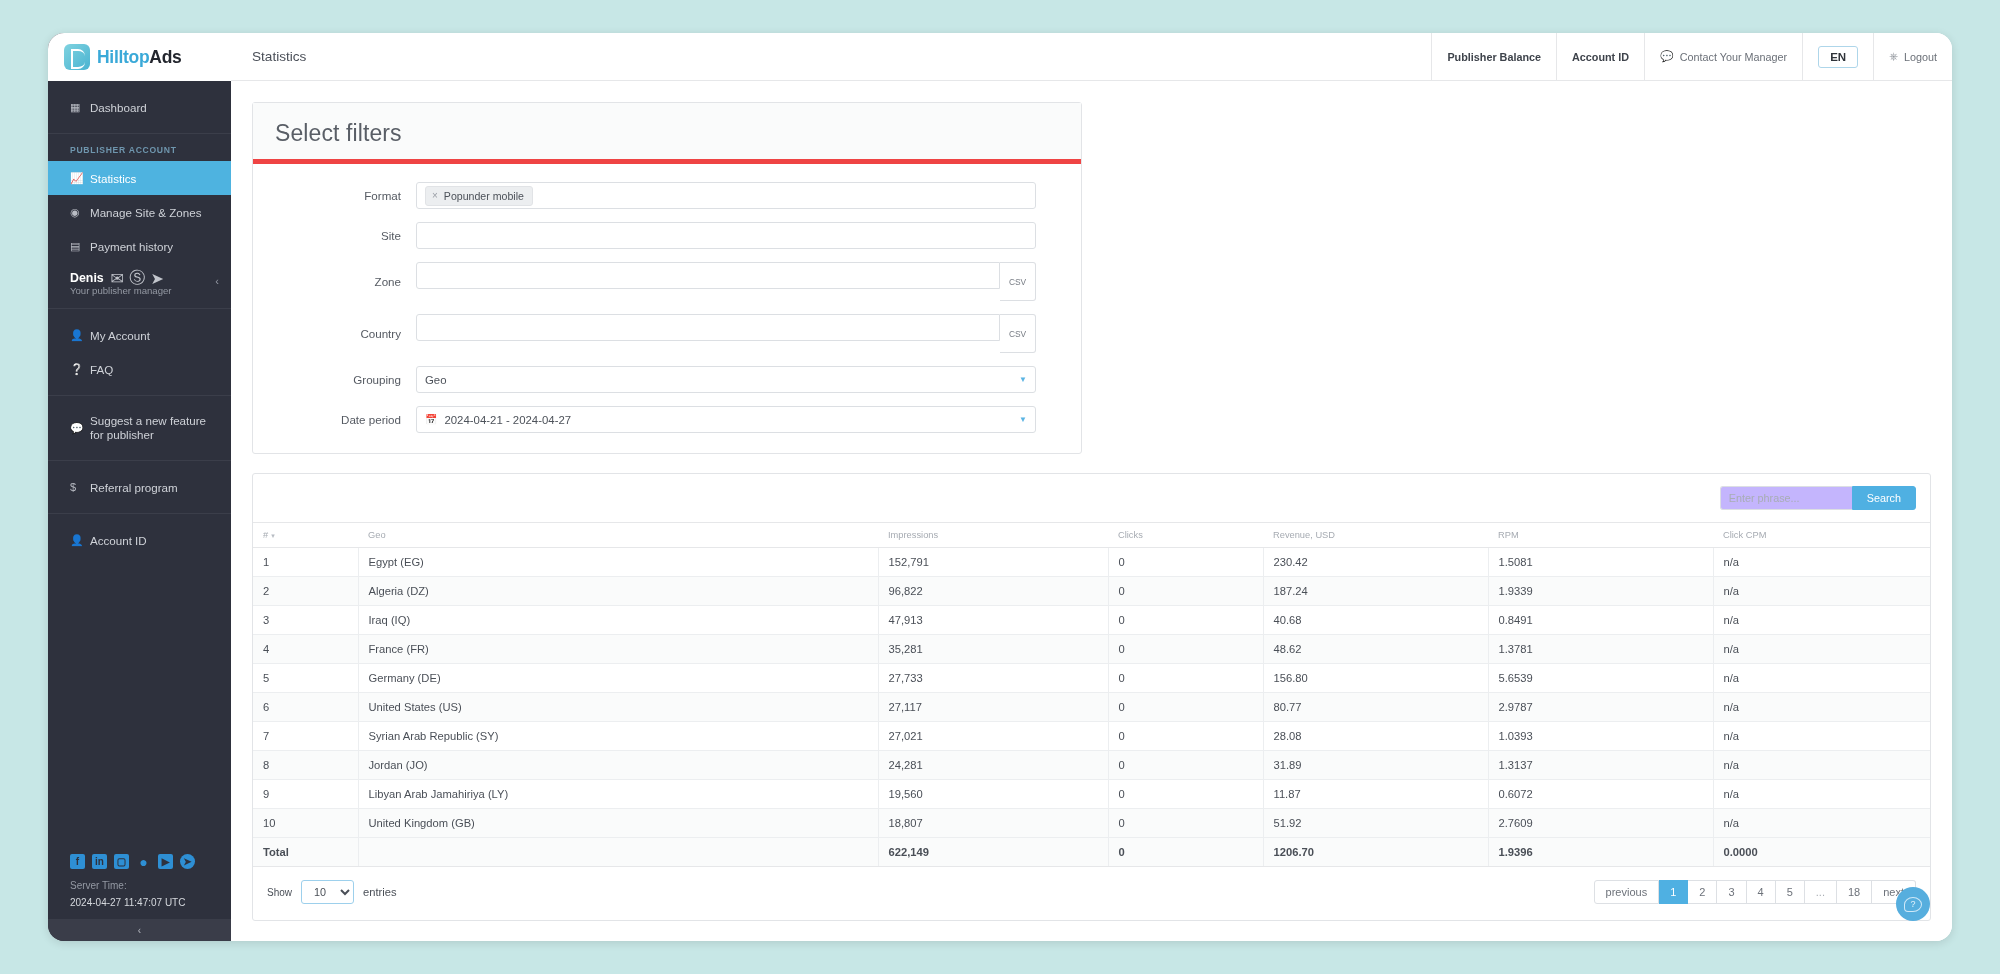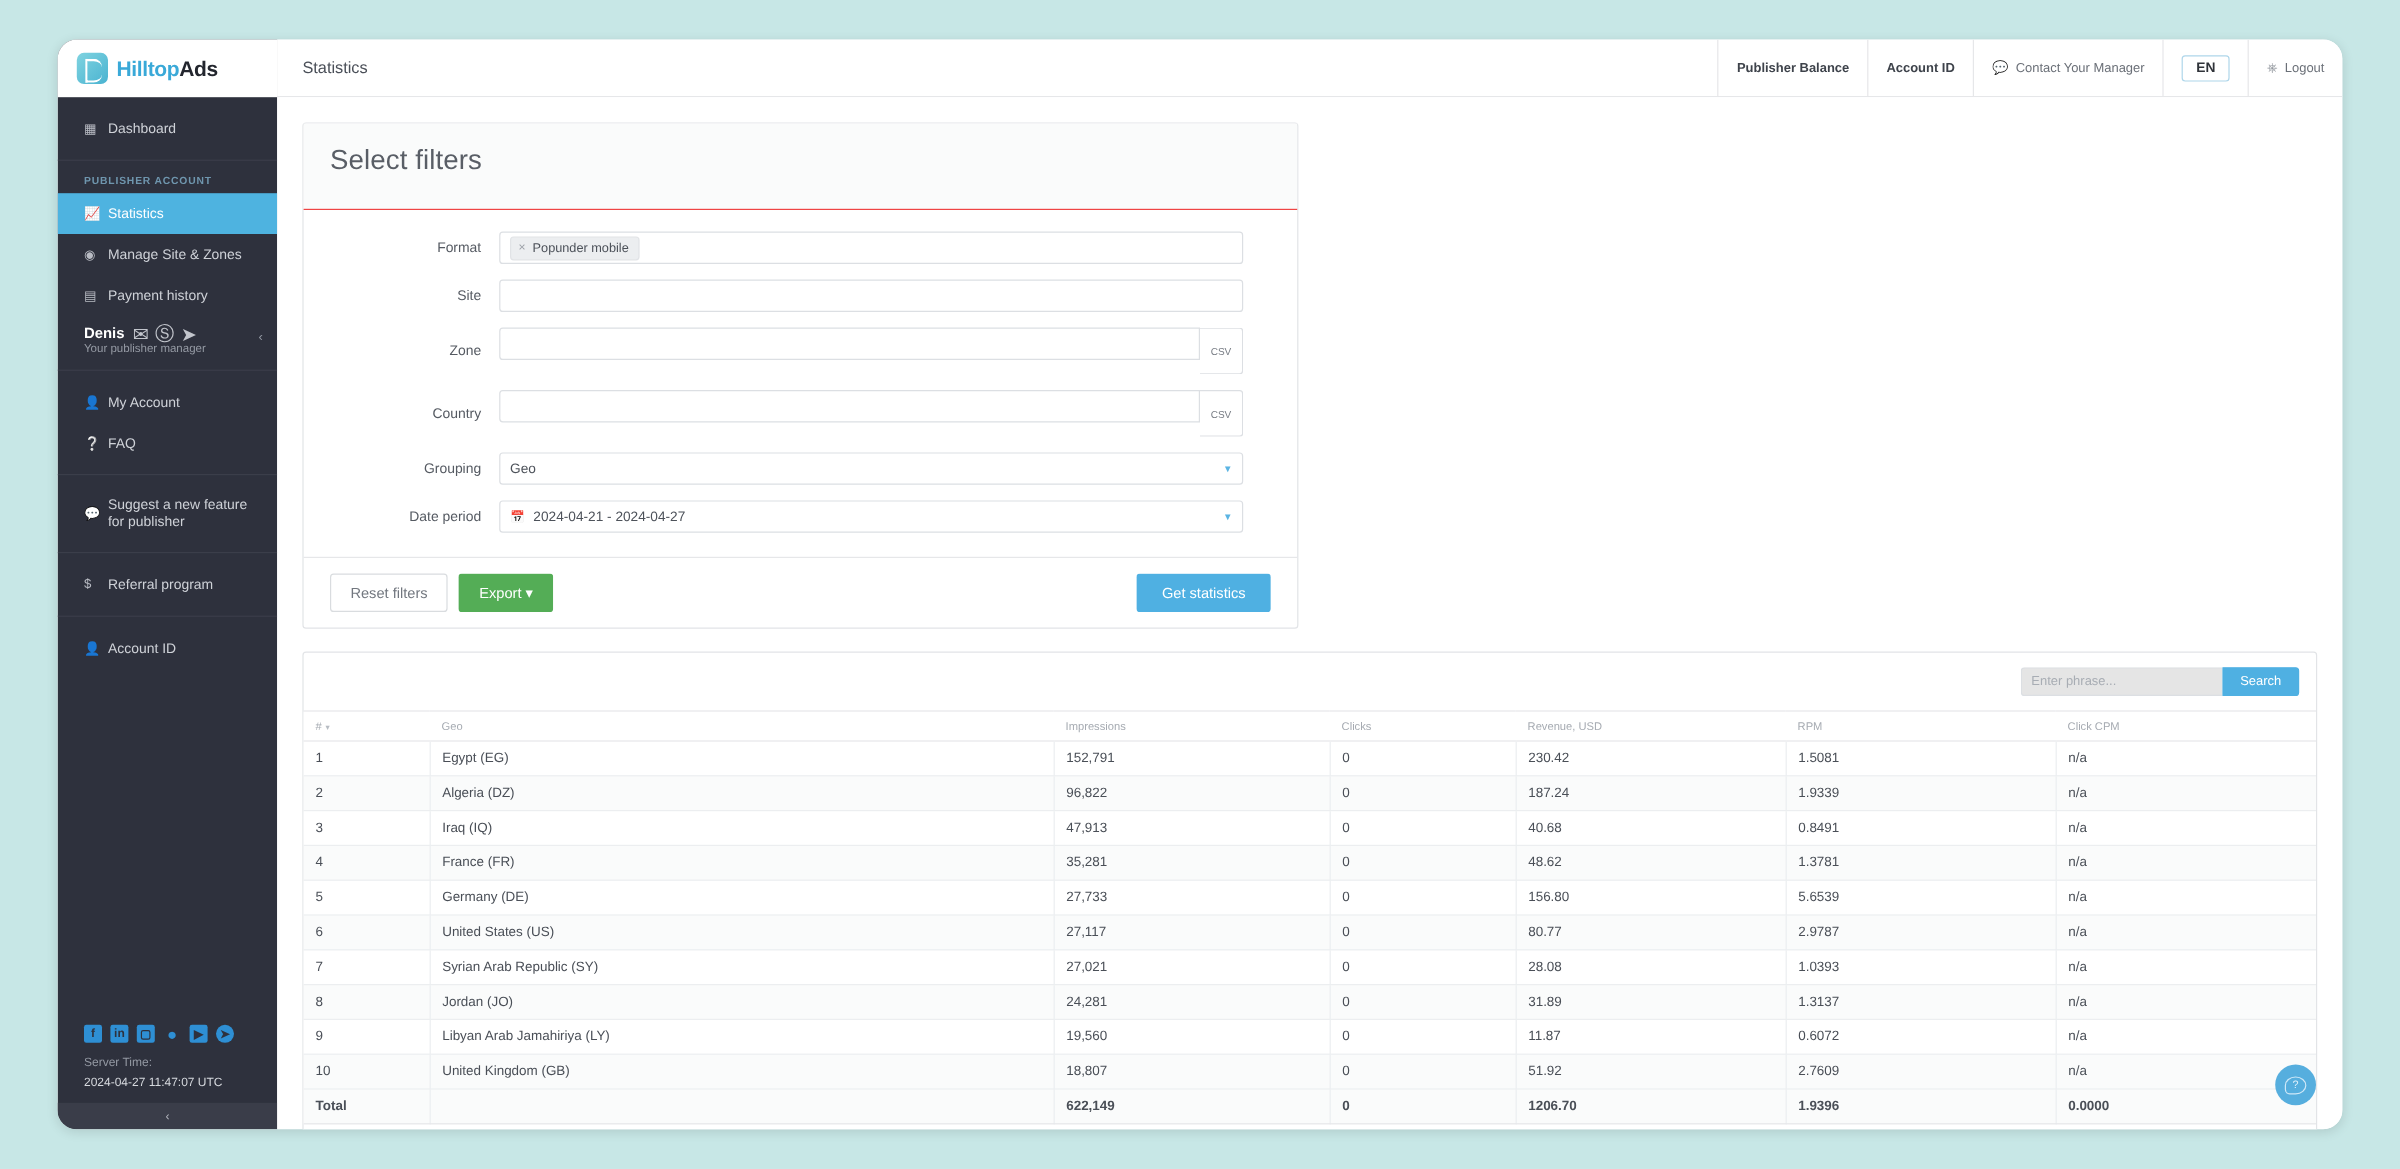--- a/index.html
+++ b/index.html
@@ -173,22 +173,22 @@
     padding: 21px 21px 0 21px;
   }
 
   .panel {
     width: 830px;
     background: #fff;
     border: 1px solid #e2e4e7;
     border-radius: 3px;
   }
   .panel-head {
-    padding: 17px 22px 27px 22px;
-    border-bottom: 1px solid #ef4444;
+    padding: 17px 22px 12px 22px;
+    border-bottom: 5px solid #ef4444;
     background: #fafbfb;
   }
   .panel-head h2 {
     font-size: 23px; font-weight: normal; color: #595e66;
     letter-spacing: .1px;
   }
   .panel-body { padding: 18px 45px 18px 22px; }
 
   .frow {
     display: flex; align-items: center;
@@ -266,29 +266,29 @@
     border: 1px solid #e2e4e7;
     border-radius: 3px;
     background: #fff;
   }
   .tc-top {
     padding: 12px 14px;
     display: flex; justify-content: flex-end;
   }
   .searchwrap { display: flex; }
   .search-input {
-    width: 168px; height: 24px;
+    width: 132px; height: 24px;
     border: 1px solid #dcdfe3;
     border-right: none;
     border-radius: 3px 0 0 3px;
     padding: 0 8px;
     font-size: 10.8px;
     color: #555a62;
     outline: none;
-    background: #e5e5e5;
+    background: #c4b5fd;
   }
   .search-input::placeholder { color: #a8adb4; }
   .search-btn {
     background: #4fb0e2; color: #fff;
     border: 1px solid #4fb0e2;
     border-radius: 0 3px 3px 0;
     font-size: 10.8px;
     padding: 0 14px;
     cursor: pointer;
   }
@@ -552,29 +552,20 @@
           <div class="fctl">
             <div class="finput">
               <span class="cal-ico">📅</span>
               <span>2024-04-21 - 2024-04-27</span>
               <span class="caret-dn">▼</span>
             </div>
           </div>
         </div>
 
       </div>
-      <div class="panel-foot">
-        <button class="btn btn-default">Reset filters</button>
-        <button class="btn btn-green" style="margin-left:9px">
-          <span>Export</span>
-          <span>▾</span>
-        </button>
-        <span class="spacer"></span>
-        <button class="btn btn-blue">Get statistics</button>
-      </div>
     </div>
 
     <div class="tablecard">
       <div class="tc-top">
         <div class="searchwrap">
           <input class="search-input" type="text" placeholder="Enter phrase..." style="">
           <button class="search-btn">Search</button>
         </div>
       </div>
 

